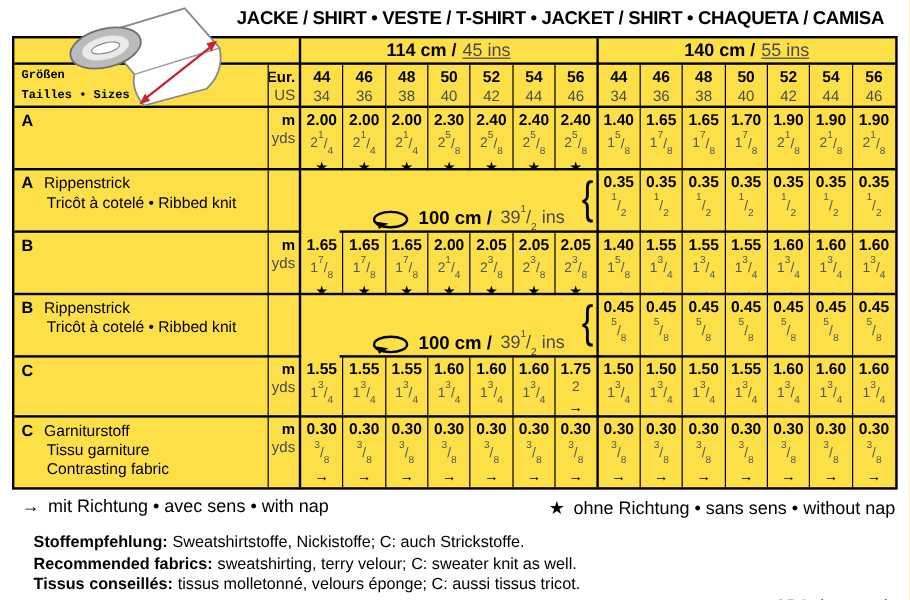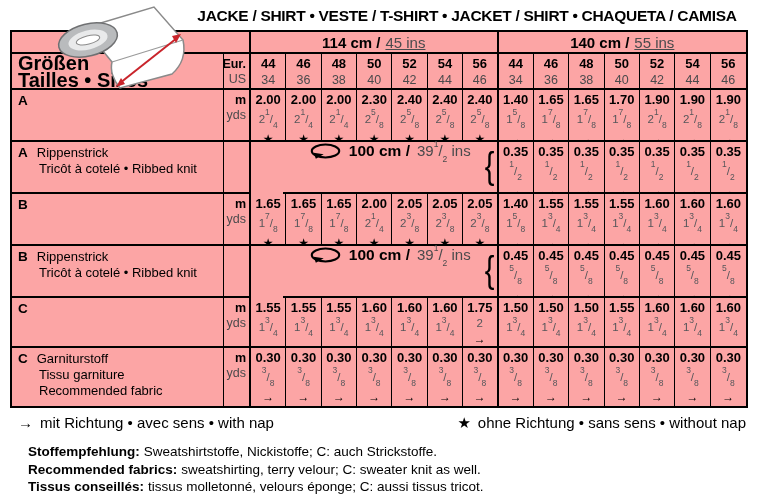--- a/index.html
+++ b/index.html
@@ -14,56 +14,56 @@
     position:absolute;left:180px;right:4px;top:7px;
     font-weight:bold;font-size:15.5px;letter-spacing:-0.3px;
     text-align:center;white-space:nowrap;
   }
 
   .roll-icon{position:absolute;left:50px;top:0;z-index:5;}
 
   
   .tbl{
     position:absolute;left:10px;top:30px;width:738px;
-    border:2px solid #000;box-sizing:border-box;background:#fca5a5;
+    border:2px solid #000;box-sizing:border-box;background:#fde047;
     display:grid;
     grid-template-columns:212px 27px repeat(14,1fr);
     grid-template-rows:22px 36px 52px 52px 52px 52px 50px 58px;
   }
   .c{border-right:1px solid #000;border-bottom:2px solid #000;box-sizing:border-box;overflow:hidden;min-width:0;}
   .c.thick{border-right-width:2px;}
   .c.rlast{border-right:none;}
   .c.blast{border-bottom:none;}
 
   .whead{display:flex;align-items:center;justify-content:center;gap:5px;font-size:15px;}
   .whead b{font-size:15px;}
   .lt{color:#4a4a4c;font-weight:normal;text-decoration:underline;}
 
   .lblcell{padding:3px 4px 0 6px;font-size:13px;line-height:16px;white-space:nowrap;}
   .letter{font-size:13.5px;font-weight:bold;margin-right:9px;}
   .indent{padding-left:21px;}
-  .szlbl{font-size:20px;font-weight:bold;line-height:17px;padding-top:1px;}
+  .szlbl{font-size:10px;font-weight:bold;line-height:17px;padding-top:1px;font-family:Liberation Mono, monospace;}
 
   .unit{display:flex;flex-direction:column;align-items:flex-end;padding:2px 3px 0 0;}
   .unit .u1{font-weight:bold;font-size:12.5px;line-height:16px;margin-left:23px;}
   .unit .u2{font-size:12.5px;line-height:15px;color:#4a4a4c;}
 
   .sizecell{display:flex;flex-direction:column;align-items:center;padding-top:1px;}
   .sizecell .eur{font-weight:bold;font-size:13px;line-height:17px;}
   .sizecell .us{font-size:12.5px;line-height:16px;color:#4a4a4c;}
 
   .vcell{display:flex;flex-direction:column;align-items:center;padding-top:2px;}
   .vcell .m{font-weight:bold;font-size:13px;line-height:16px;}
   .vcell .y{font-size:11.5px;line-height:15px;color:#55565a;white-space:nowrap;}
   .vcell .s{font-size:12px;line-height:16px;font-weight:bold;}
 
   .fr sup{font-size:8.5px;position:relative;top:-3px;}
   .fr sub{font-size:8.5px;position:relative;bottom:-2px;}
 
-  .merged{position:relative;display:flex;align-items:flex-start;justify-content:center;gap:7px;overflow:visible;margin-left:32px;}
+  .merged{position:relative;display:flex;align-items:flex-end;justify-content:center;gap:7px;overflow:visible;margin-left:32px;}
   .merged .big{font-weight:bold;font-size:15.5px;}
   .merged .mlt{font-size:15px;color:#4a4a4c;white-space:nowrap;}
   .merged .loop{flex:0 0 auto;}
   .brace{
     position:absolute;right:2px;top:50%;
     transform:translateY(-53%) scaleY(1.3);
     font-size:29px;font-weight:normal;line-height:1;
   }
 
   
@@ -503,21 +503,21 @@
         <div class="s">→</div>
       </div>
       <div class="c vcell rlast">
         <div class="m">1.60</div>
         <div class="y">1<span class="fr"><sup>3</sup>/<sub>4</sub></span></div>
         <div class="s">→</div>
       </div>
       <div class="c lblcell blast">
         <div><b class="letter">C</b><span>Garniturstoff</span></div>
         <div class="indent">Tissu garniture</div>
-        <div class="indent">Recommended fabric</div>
+        <div class="indent">Contrasting fabric</div>
       </div>
       <div class="c unit thick blast">
         <div class="u1">m</div>
         <div class="u2">yds</div>
       </div>
       <div class="c vcell blast">
         <div class="m">0.30</div>
         <div class="y"><span class="fr"><sup>3</sup>/<sub>8</sub></span></div>
         <div class="s">→</div>
       </div>

